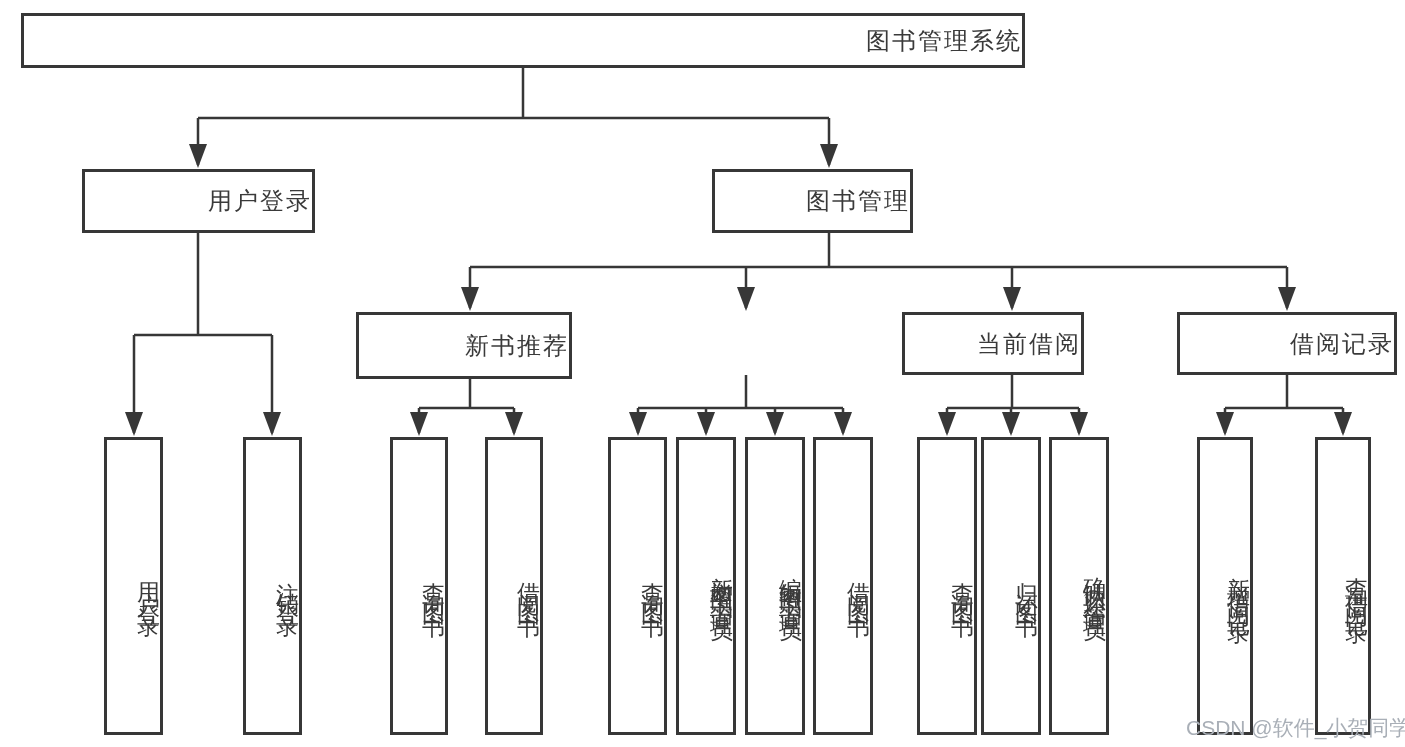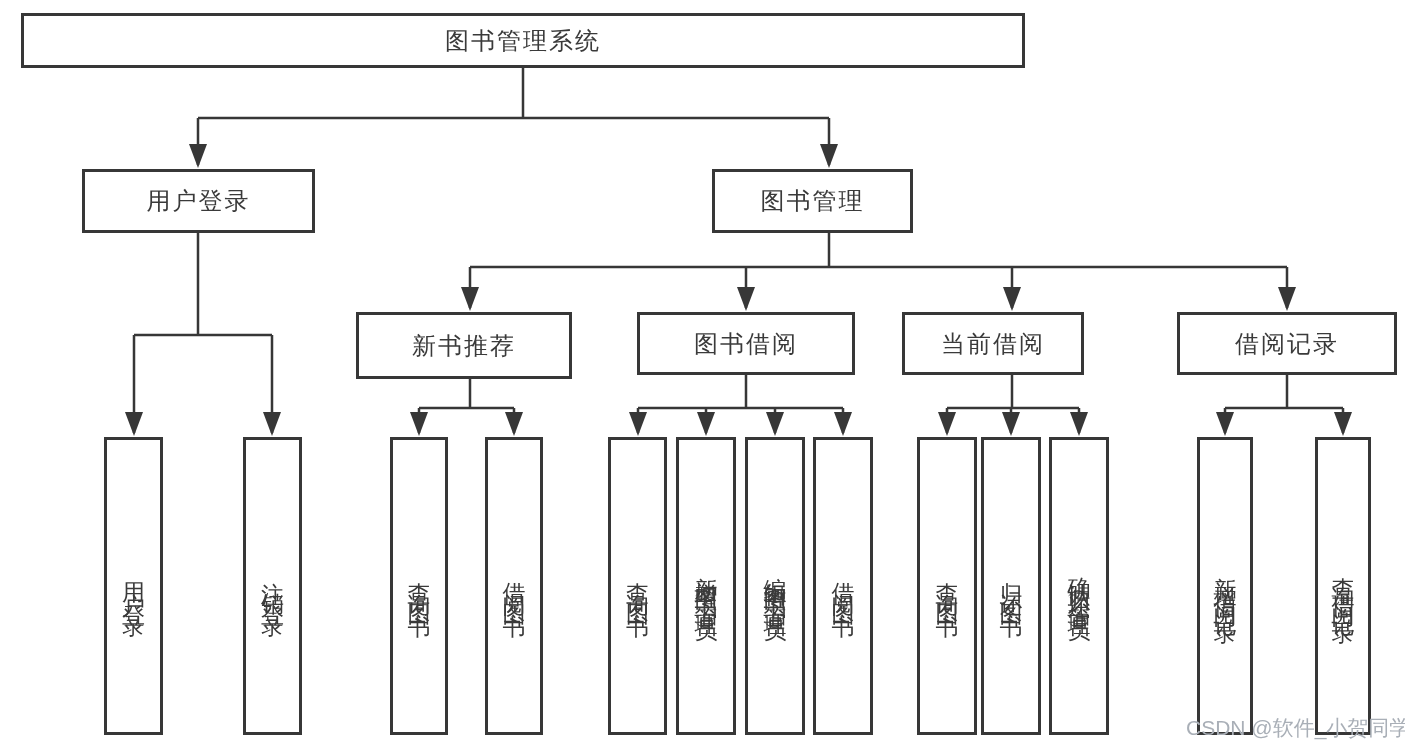--- a/index.html
+++ b/index.html
@@ -17,21 +17,21 @@
     overflow:hidden;
   }
   #connectors{position:absolute;left:0;top:0;z-index:1;}
   #connectors path{stroke:var(--line-color);stroke-width:2.5;fill:none;}
   #connectors polygon{fill:var(--line-color);stroke:none;}
   .node{
     position:absolute;
     box-sizing:border-box;
     border:3px solid var(--line-color);
     background:#fff;
-    display:flex;align-items:center;justify-content:center;
+    display:flex;align-items:center;justify-content:flex-end;
     color:var(--text-color);
     z-index:2;
   }
   .node.h span{
     font-size:24px;
     letter-spacing:2px;
     white-space:nowrap;
   }
   .node.v span{
     writing-mode:vertical-rl;
@@ -93,23 +93,20 @@
   <div class="node h" style="left:82px;top:169px;width:233px;height:64px">
     <span>用户登录</span>
   </div>
   <div class="node h" style="left:712px;top:169px;width:201px;height:64px">
     <span>图书管理</span>
   </div>
 
   <div class="node h" style="left:356px;top:312px;width:216px;height:67px">
     <span>新书推荐</span>
   </div>
-  <div class="node h" style="left:637px;top:312px;width:218px;height:63px">
-    <span>图书借阅</span>
-  </div>
   <div class="node h" style="left:902px;top:312px;width:182px;height:63px">
     <span>当前借阅</span>
   </div>
   <div class="node h" style="left:1177px;top:312px;width:220px;height:63px">
     <span>借阅记录</span>
   </div>
 
   <div class="node v" style="left:104px;top:437px;width:59px;height:298px">
     <span class="v4">用户登录</span>
   </div>

